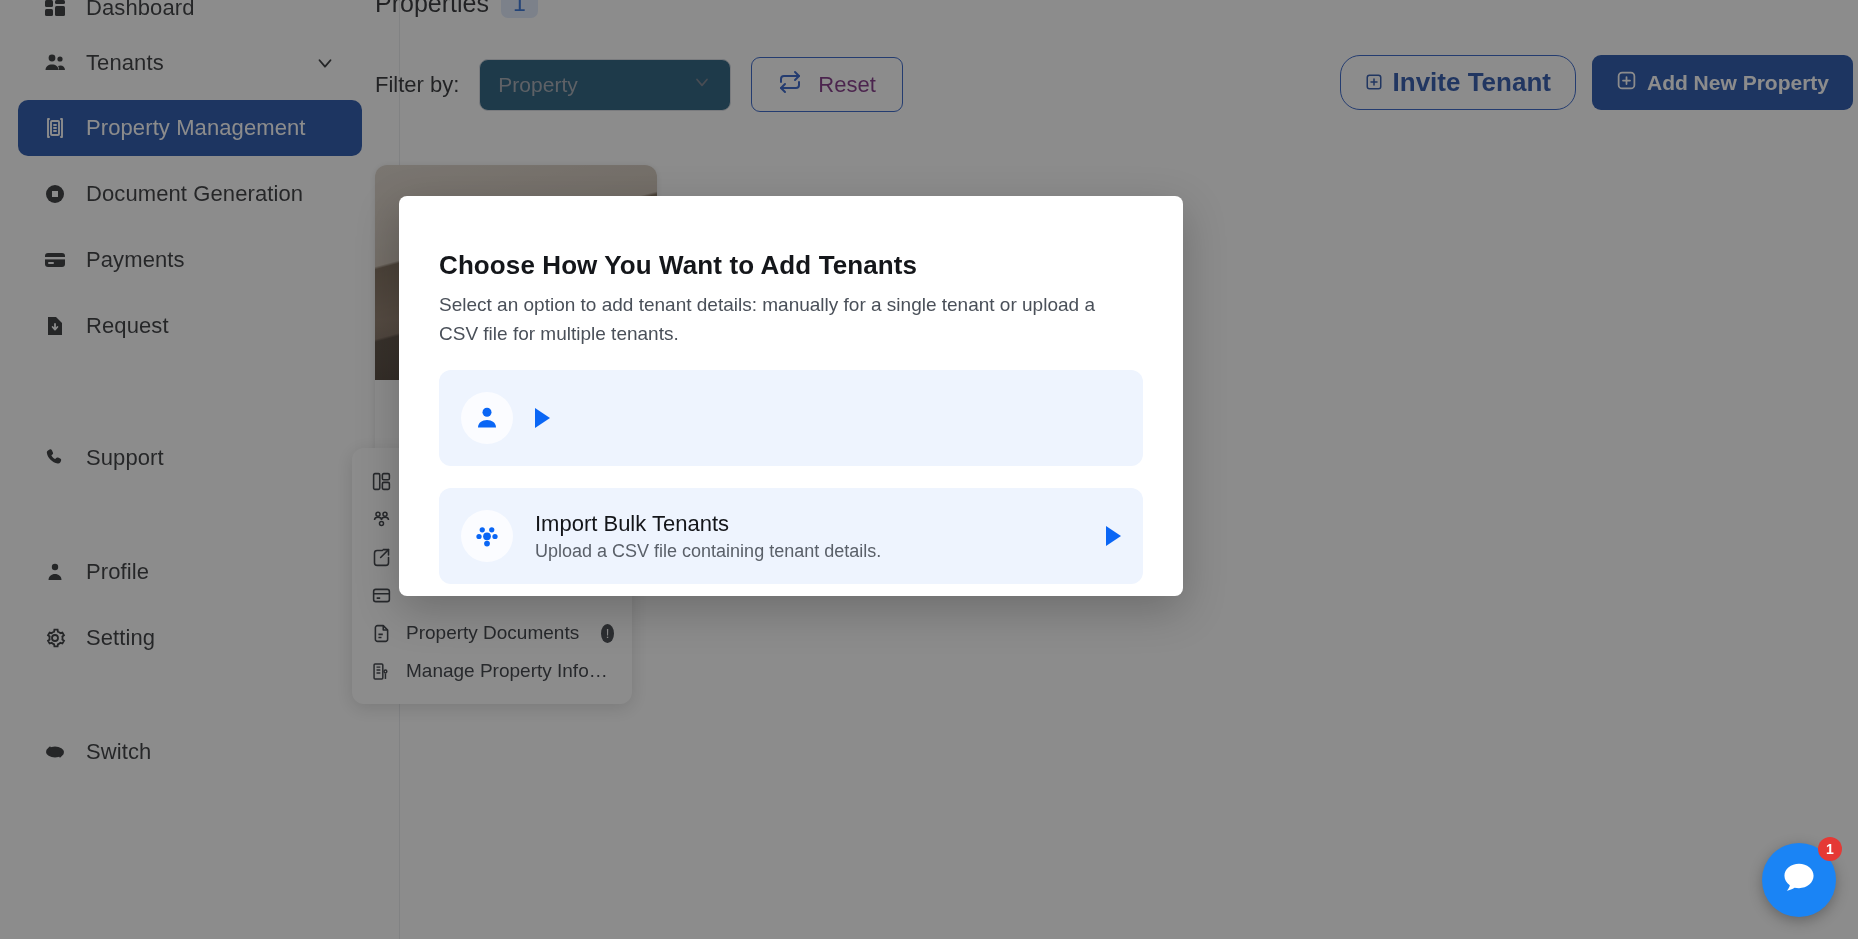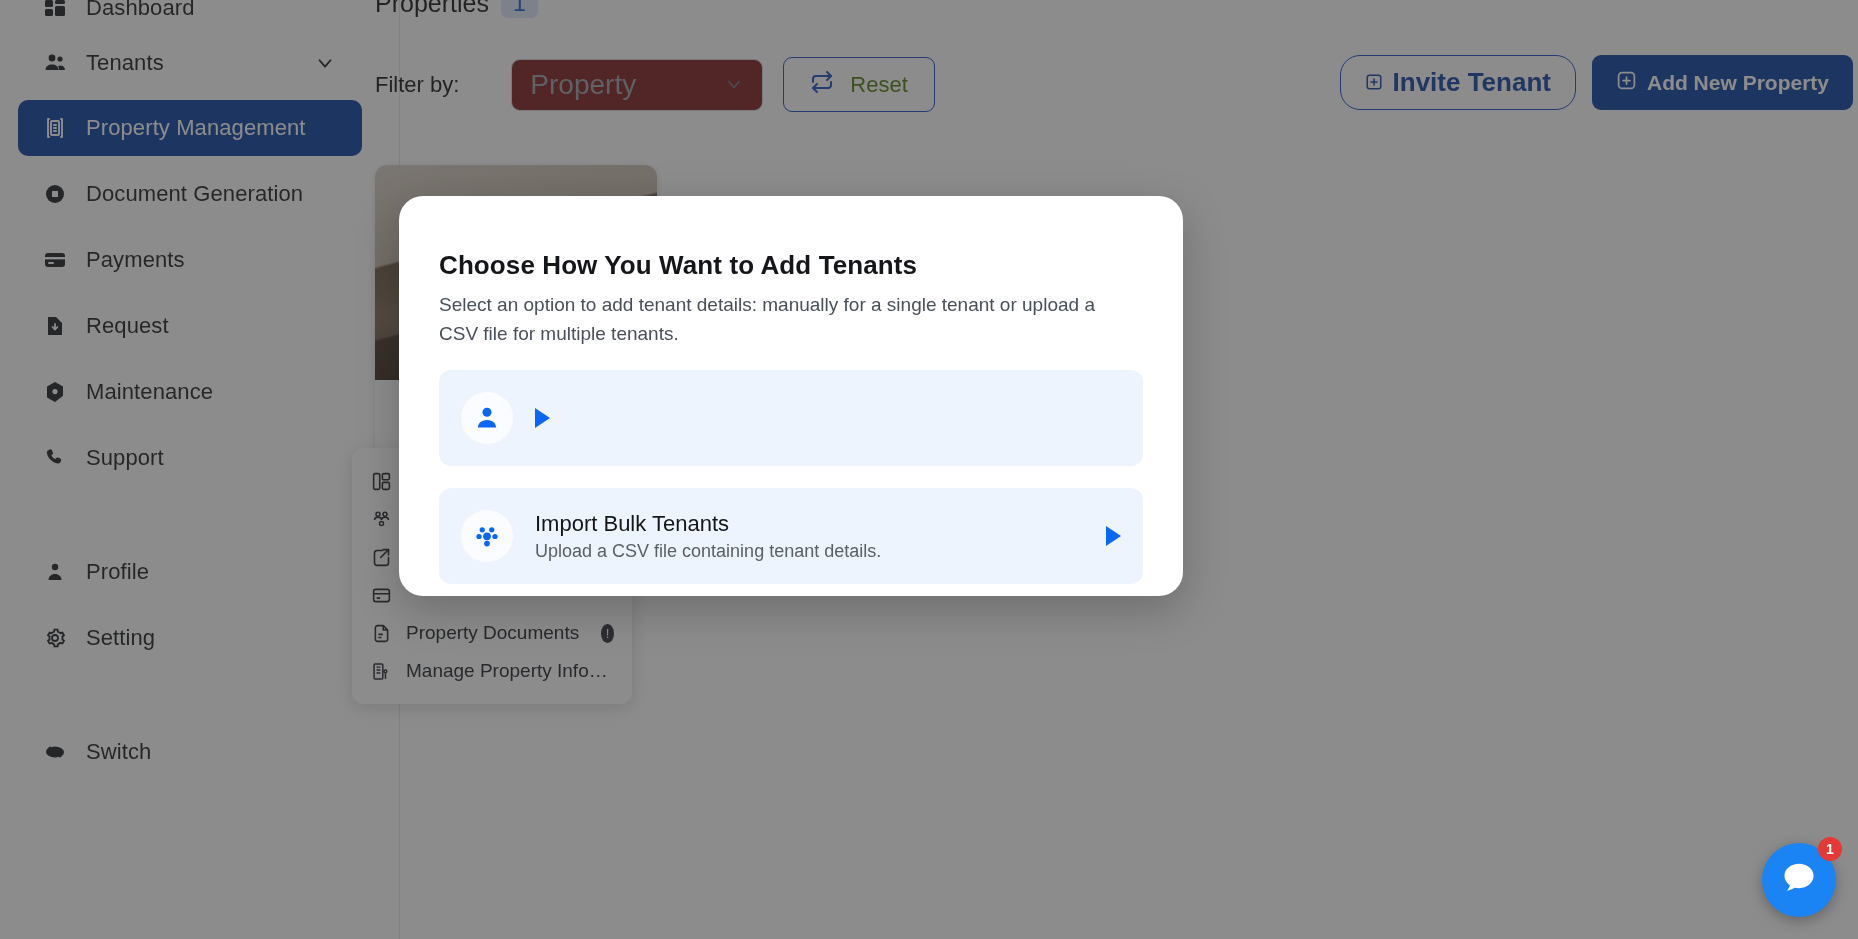--- a/index.html
+++ b/index.html
@@ -39,25 +39,25 @@
   .props-title { font-size: 25px; color: #14161a; }
   .props-count {
     background: #dbe6fb; color: #1a5fd0; font-size: 23px;
     border-radius: 7px; padding: 2px 12px; line-height: 1.15;
   }
 
   .filterbar { position: absolute; left: -25px; top: 57px; display: flex; align-items: center; gap: 20px; }
   .filter-label { font-size: 22px; color: #14161a; }
   .select-box {
     width: 252px; height: 52px; border: 1px solid #d7dae0; border-radius: 9px;
-    display: flex; align-items: center; padding: 0 18px; color: #9aa0aa; font-size: 28px;
-    justify-content: space-between; background:#7f1d1d;margin-left:32px;
+    display: flex; align-items: center; padding: 0 18px; color: #9aa0aa; font-size: 21px;
+    justify-content: space-between; background:#0c4a6e;
   }
   .reset-btn {
-    height: 55px; border: 1px solid #1a4fc2; border-radius: 9px; color: #4d7c0f;
+    height: 55px; border: 1px solid #1a4fc2; border-radius: 9px; color: #701a75;
     display: flex; align-items: center; gap: 16px; padding: 0 26px; font-size: 22px; background: #fff;
   }
 
   .right-actions { position: absolute; right: 5px; top: 55px; display: flex; align-items: center; gap: 16px; }
   .btn-outline {
     height: 55px; border: 1px solid #1a4fc2; border-radius: 20px; color: #12409f;
     display: flex; align-items: center; gap: 10px; padding: 0 24px; font-size: 26px; font-weight: 700; background: #fff;
   }
   .btn-solid {
     height: 55px; border-radius: 9px; background: #0b3fa0; color: #fff;
@@ -92,21 +92,21 @@
     width: 19px; height: 19px; border-radius: 50%; background: #2b2f36; color: #fff;
     font-size: 13px; display: inline-flex; align-items: center; justify-content: center; margin-left: 8px;
   }
 
   
   .dim { position: absolute; inset: 0; background: rgba(45,45,45,.55); }
 
   
   .modal {
     position: absolute; left: 399px; top: 196px; width: 784px; height: 400px;
-    background: #fff; border-radius: 24px; box-shadow: 0 14px 44px rgba(0,0,0,.22);
+    background: #fff; border-radius: 8px; box-shadow: 0 14px 44px rgba(0,0,0,.22);
     padding: 54px 40px 0 40px;
   }
   .modal-title { font-size: 26px; color: #14161a; letter-spacing: .1px; }
   .modal-sub { margin-top: 10px; font-size: 19px; line-height: 1.5; color: #4a5059; max-width: 700px; }
 
   .option {
     margin-top: 22px; height: 96px; background: #eef4fe; border-radius: 12px;
     display: flex; align-items: center; padding: 0 22px; gap: 22px; cursor: pointer;
   }
   .opt-ic {
@@ -206,29 +206,20 @@
       <div class="nav-item" style="top:298px;">
         <span class="ic">
           <svg viewBox="0 0 24 24" fill="#1b1d21">
               <path d="M5 3h8l6 6v12H5z"></path>
               <path d="M12 10v5M9.6 13l2.4 2.6L14.4 13" stroke="#fff" stroke-width="1.8" fill="none" stroke-linecap="round" stroke-linejoin="round"></path>
             </svg>
         </span>
         <span>Request</span>
       </div>
 
-      <div class="nav-item" style="top:364px;">
-        <span class="ic">
-          <svg viewBox="0 0 24 24" fill="#1b1d21">
-              <path d="M12 2l8 4.6v9.2L12 22l-8-4.6V6.6z"></path>
-              <circle cx="12" cy="11.6" r="2.6" fill="#fff"></circle>
-            </svg>
-        </span>
-        <span>Maintenance</span>
-      </div>
 
       <div class="nav-item" style="top:430px;">
         <span class="ic">
           <svg viewBox="0 0 24 24" fill="#1b1d21">
               <path d="M6.6 3.5c.9-.5 1.9-.1 2.3.8l1 2.1c.4.8.1 1.7-.6 2.2l-.9.6c.7 1.8 2.1 3.2 3.9 3.9l.6-.9c.5-.7 1.4-1 2.2-.6l2.1 1c.9.4 1.3 1.4.8 2.3l-.8 1.5c-.5.9-1.5 1.3-2.5 1.1C9.2 16.4 4.8 12 3.9 6.9c-.2-1 .2-2 1.1-2.5z"></path>
             </svg>
         </span>
         <span>Support</span>
       </div>
 

